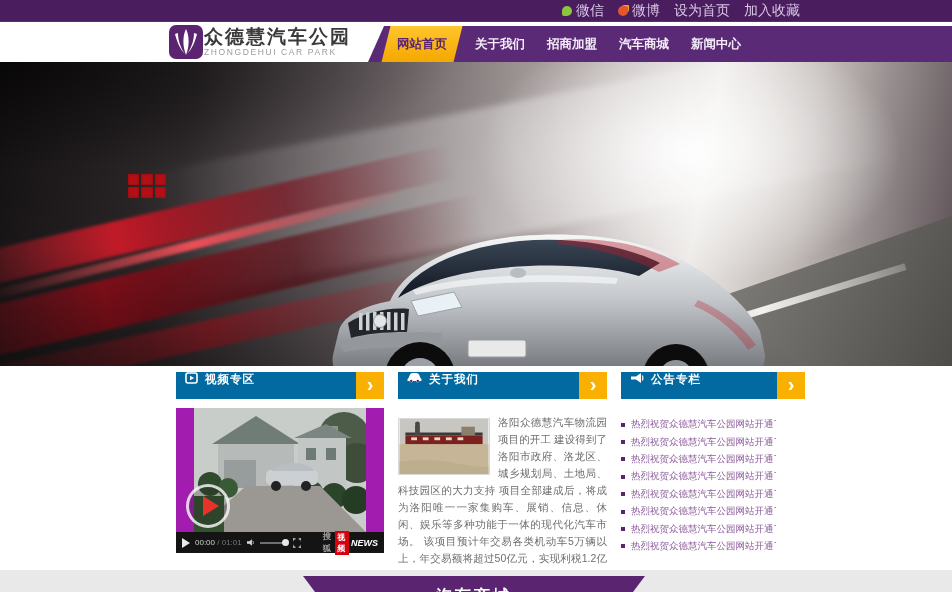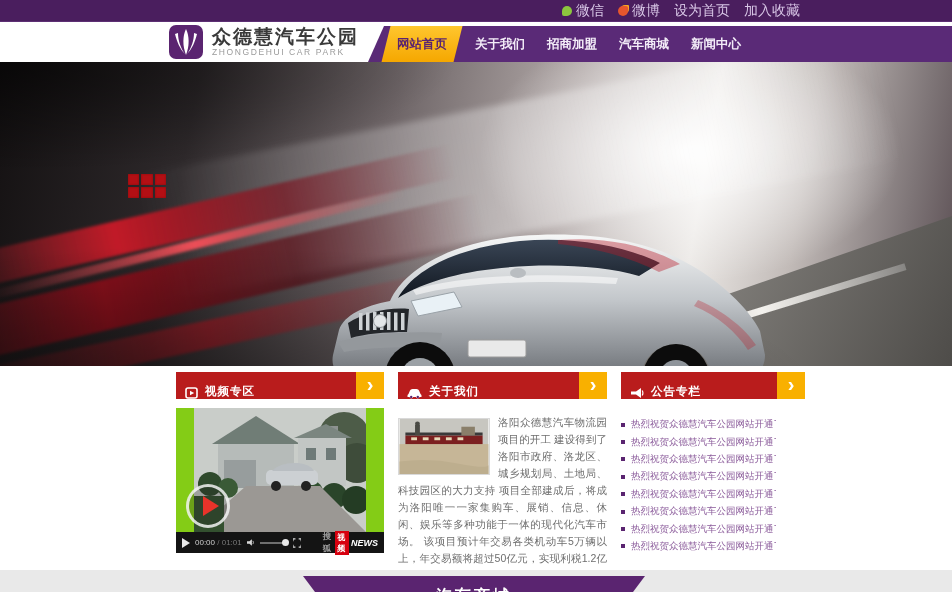--- a/index.html
+++ b/index.html
@@ -10,21 +10,21 @@
   .topbar { position:absolute; left:0; top:0; width:952px; height:22px; background:#4a1e5e;
     border-bottom:1px solid #5d2f74; }
   .topbar-links { position:absolute; right:152px; top:0; height:22px; display:flex; align-items:center; gap:14px; }
   .toplink { display:flex; align-items:center; gap:4px; color:#d8c6e6; font-size:14px; cursor:pointer; }
   .dot-ico { width:10px; height:10px; border-radius:50% 50% 50% 20%; display:inline-block; }
   .wechat { background:#8cc63e; }
   .weibo  { background:#e6562d; border-radius:50% 20% 50% 50%; box-shadow:2px -2px 0 -1px #f5a623; }
 
   
   .header { position:absolute; left:0; top:22px; width:952px; height:40px; background:#ffffff; }
-  .logo { position:absolute; left:168px; top:2px; display:flex; align-items:center; gap:8px; }
+  .logo { position:absolute; left:168px; top:2px; display:flex; align-items:center; gap:0; }
   .logo-text .t1 { font-size:19px; font-weight:bold; color:#3a3a3a; letter-spacing:2px; line-height:20px; }
   .logo-text .t2 { font-size:8.5px; color:#9a9a9a; letter-spacing:1.6px; }
 
   
   .nav { position:absolute; left:368px; top:26px; right:0; height:36px; background:#5a2a77;
     clip-path:polygon(16px 0, 100% 0, 100% 100%, 0 100%); display:flex; align-items:stretch; padding-left:18px; }
   .nav-item { position:relative; padding:0 11px; line-height:36px; font-size:12.5px; font-weight:bold;
     color:#f3ecf8; cursor:pointer; white-space:nowrap; }
   .nav-item.active { background:linear-gradient(#ffc62e,#f5a700); transform:skewX(-14deg); margin:0 6px 0 0;
     color:#5a2470; }
@@ -62,32 +62,32 @@
   .grid-icon i { background:#b30f14; box-shadow:inset 0 0 2px #7d0a0e; }
   .headline { position:absolute; left:166px; top:106px; font-size:23px; font-weight:bold; color:#c81016;
     letter-spacing:2px; white-space:nowrap;
     text-shadow:0 0 2px #fff, 0 0 4px rgba(255,255,255,.9); }
   .headline .gap { display:inline-block; width:14px; }
   .subline { position:absolute; left:203px; top:138px; font-size:15px; font-weight:bold; color:#1d1d1d;
     letter-spacing:1px; white-space:nowrap;
     text-shadow:0 0 2px #fff, 0 0 3px rgba(255,255,255,.95), 1px 1px 2px rgba(255,255,255,.9); }
 
   
-  .panel-head { position:absolute; height:27px; background:#b91c1c; display:flex; align-items:flex-end; }
+  .panel-head { position:absolute; height:27px; background:#0369a1; display:flex; align-items:flex-start; }
   .panel-head .ph-icon { margin-left:9px; display:flex; align-items:center; }
   .panel-head .ph-label { margin-left:7px; color:#fff; font-size:11.5px; font-weight:bold; letter-spacing:1px; }
   .panel-head .ph-arrow { position:absolute; right:0; top:0; width:28px; height:27px; background:#f9b000;
     color:#fff; font-size:20px; line-height:25px; text-align:center; cursor:pointer; font-weight:bold; }
 
   .ph1 { left:176px; top:372px; width:208px; }
   .ph2 { left:398px; top:372px; width:209px; }
   .ph3 { left:621px; top:372px; width:184px; }
 
   
-  .video-box { position:absolute; left:176px; top:408px; width:208px; height:145px; background:#84cc16;padding-left:48px; }
+  .video-box { position:absolute; left:176px; top:408px; width:208px; height:145px; background:#a21caf;padding-left:48px; }
   .video-thumb { position:absolute; left:18px; top:0; width:172px; height:124px; }
   .vp-overlay { position:absolute; left:10px; top:76px; width:44px; height:44px; border:3px solid rgba(255,255,255,.8);
     border-radius:50%; cursor:pointer; background:rgba(30,30,30,.25); }
   .vp-overlay::after { content:""; position:absolute; left:14px; top:9px;
     border-left:16px solid #e8332a; border-top:10px solid transparent; border-bottom:10px solid transparent; }
   .video-controls { position:absolute; left:0; bottom:0; width:208px; height:21px; background:#141414;
     display:flex; align-items:center; gap:5px; padding:0 6px; }
   .vc-play { width:0; height:0; border-left:8px solid #e9e9e9; border-top:5px solid transparent;
     border-bottom:5px solid transparent; cursor:pointer; }
   .vc-time { font-size:8px; color:#cfcfcf; white-space:nowrap; }

